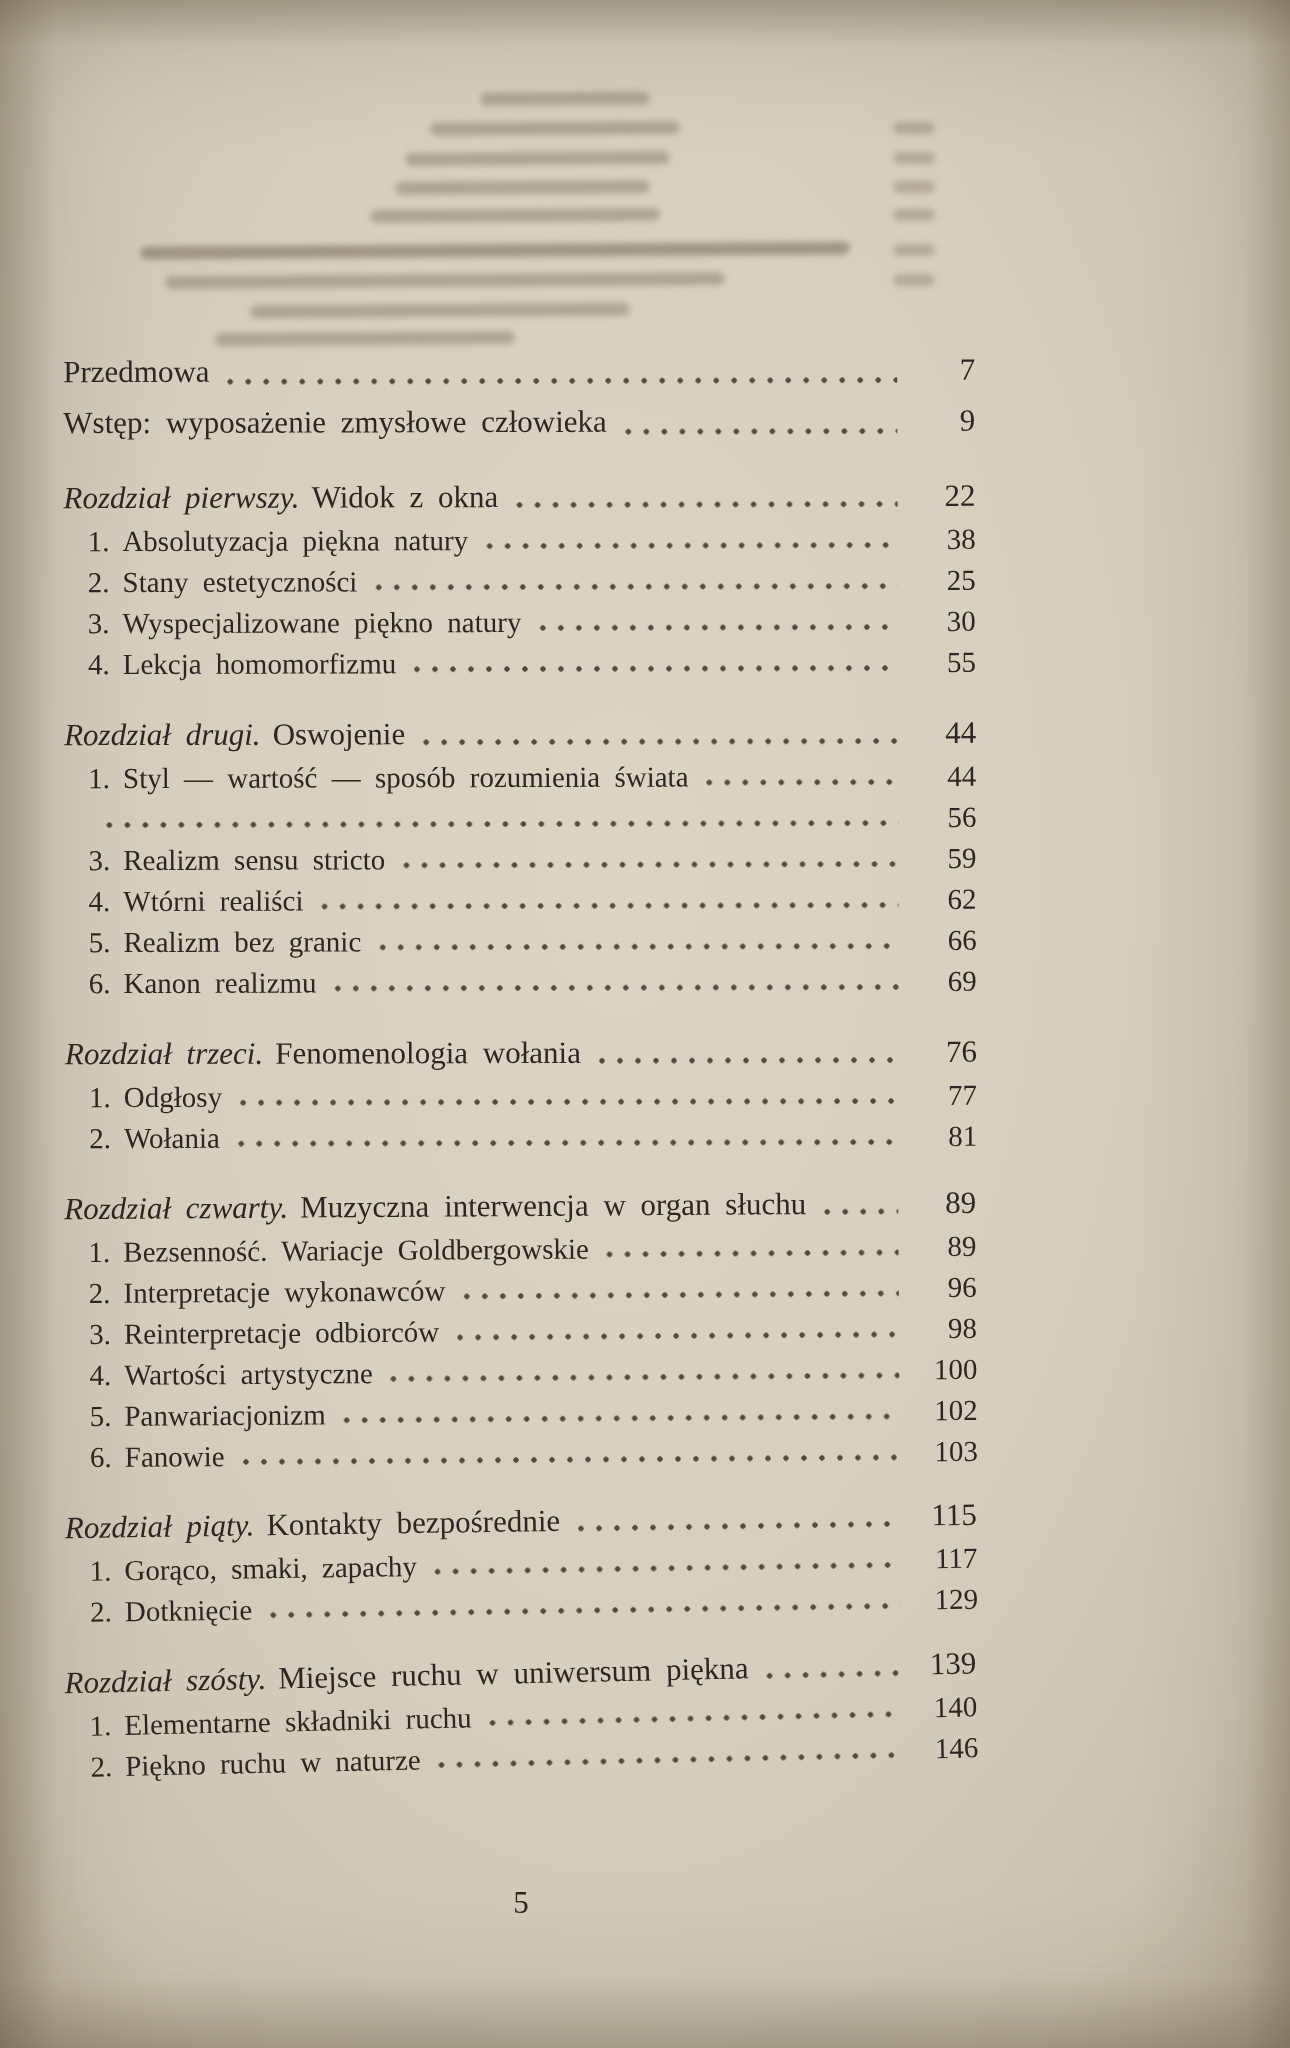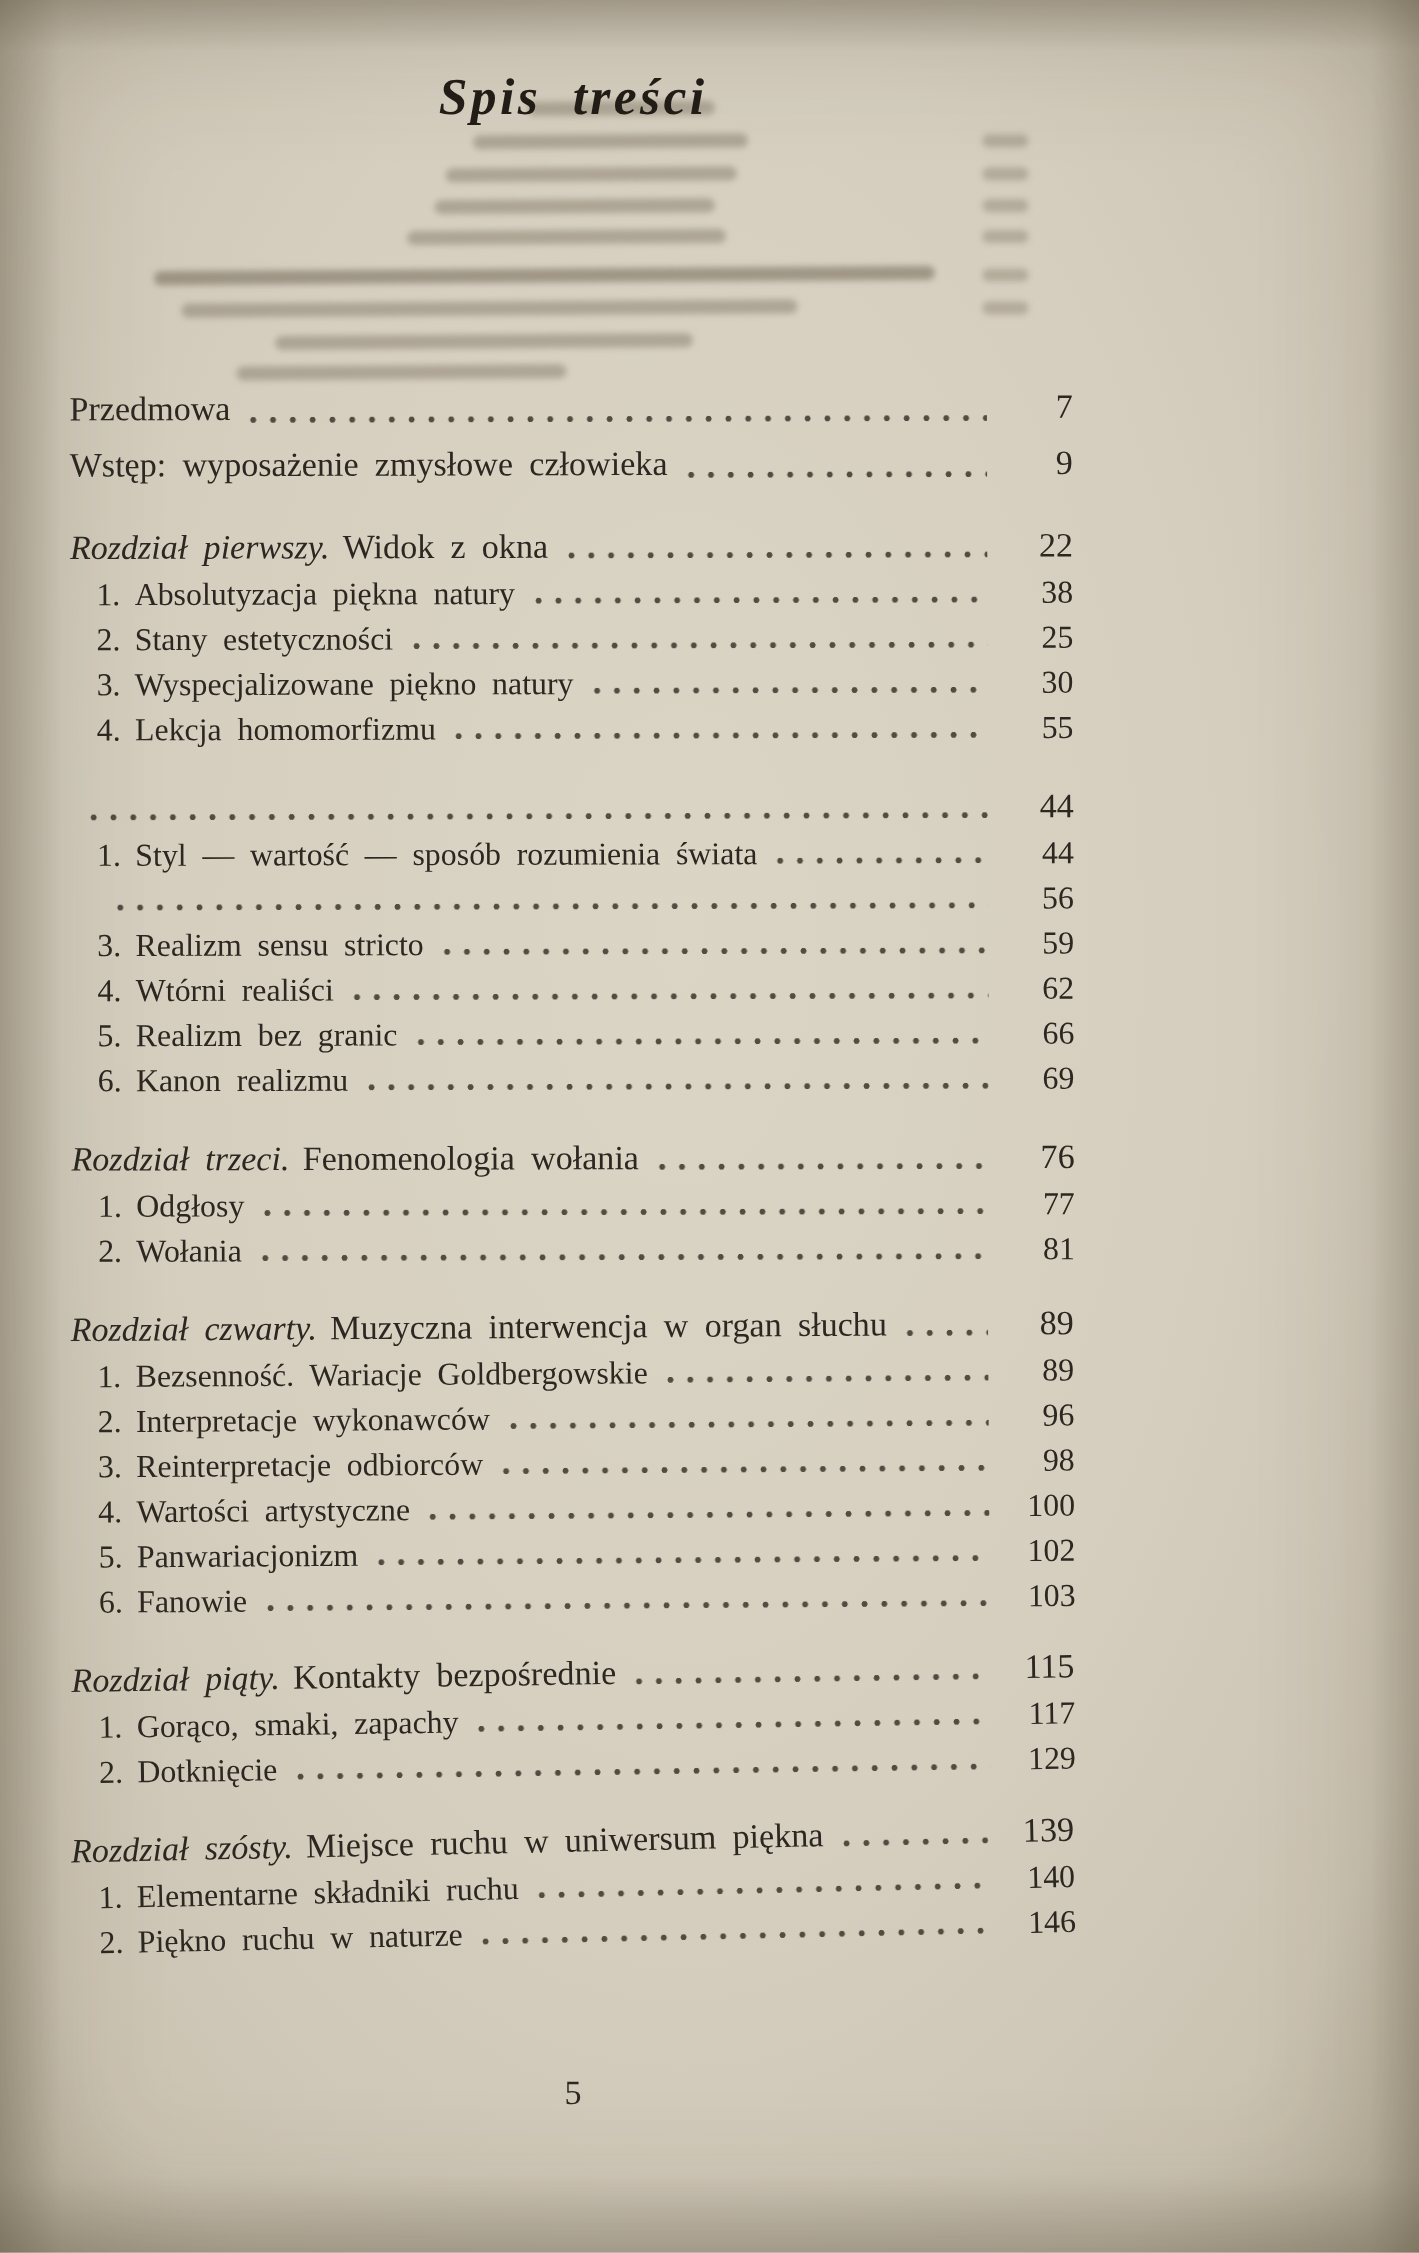--- a/index.html
+++ b/index.html
@@ -72,21 +72,20 @@
     <div class="ghost-line" style="left:370px;top:209px;width:290px;"></div>
     <div class="ghost-num" style="left:893px;top:209px;"></div>
     <div class="ghost-line" style="left:140px;top:244px;width:710px;background:rgba(104,94,76,.50);"></div>
     <div class="ghost-num" style="left:893px;top:244px;"></div>
     <div class="ghost-line" style="left:165px;top:274px;width:560px;"></div>
     <div class="ghost-num" style="left:893px;top:274px;"></div>
     <div class="ghost-line" style="left:250px;top:304px;width:380px;"></div>
     <div class="ghost-line" style="left:215px;top:332px;width:300px;"></div>
   </div>
 
-  <div class="title">Spis treści</div>
 
   <div class="toc-wrap">
 
     <div class="sec">
       <div class="row front">
         <span class="label">Przedmowa</span>
         <span class="leader"></span>
         <span class="pagenum">7</span>
       </div>
       <div class="row front">
@@ -119,20 +118,21 @@
       </div>
       <div class="row item">
         <span class="label"><span class="num">4.</span><span>Lekcja homomorfizmu</span></span>
         <span class="leader"></span>
         <span class="pagenum">55</span>
       </div>
     </div>
 
     <div class="sec">
       <div class="row chapter">
+        <span class="label"><i class="chap-prefix">Rozdział drugi.</i><span>Oswojenie</span></span>
         <span class="leader"></span>
         <span class="pagenum">44</span>
       </div>
       <div class="row item">
         <span class="label"><span class="num">1.</span><span>Styl — wartość — sposób rozumienia świata</span></span>
         <span class="leader"></span>
         <span class="pagenum">44</span>
       </div>
       <div class="row item">
         <span class="leader"></span>

